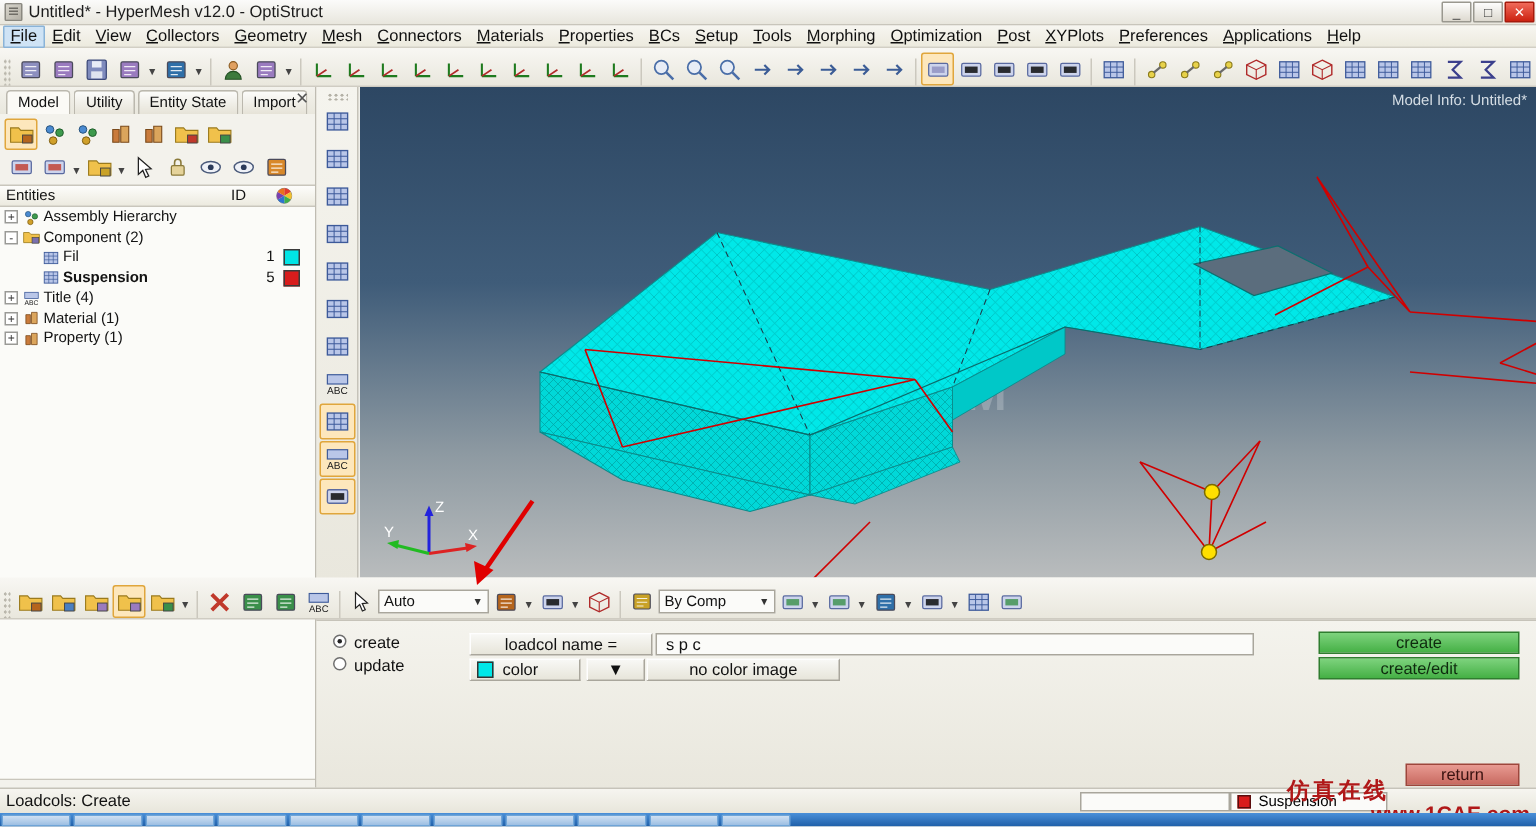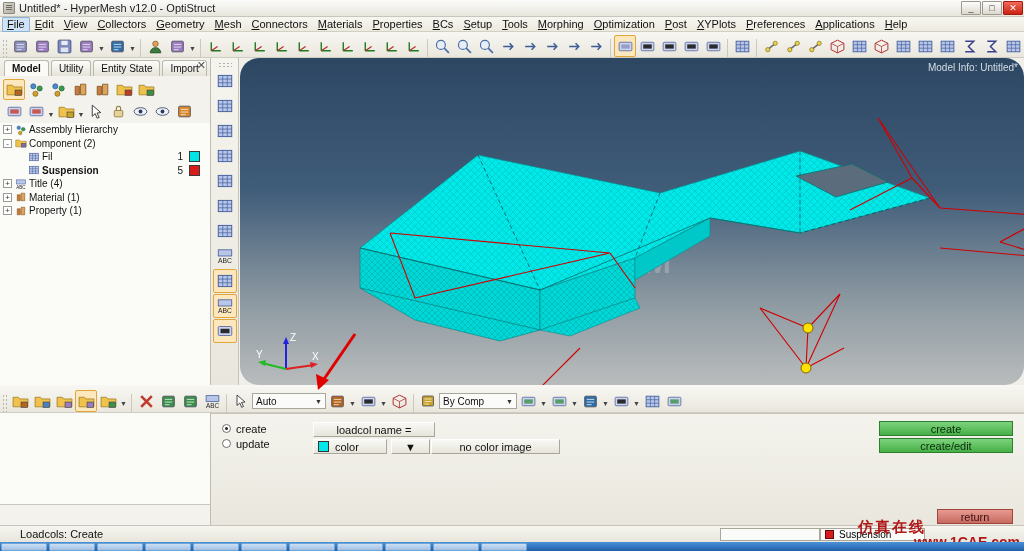--- a/index.html
+++ b/index.html
@@ -78,21 +78,21 @@
   
   .leftpanel {
     position:absolute; left:0; top:58px; width:211px; height:467px;
     background:#f3f2ec; border-right:1px solid #bfbcb2;
   }
   .tabstrip { height:18px; display:flex; align-items:flex-end; padding-left:4px;
     background:linear-gradient(#f3f2ec,#e9e7dd); position:relative; }
   .ptab { font-size:10px; padding:2px 7px 2px 7px; margin-right:2px;
     background:linear-gradient(#fcfcfa,#e6e3d8);
     border:1px solid #bbb8ae; border-bottom:none; border-radius:3px 3px 0 0; color:#111; }
-  .ptab.on { background:#fbfaf6; font-weight:bold; }
+  .ptab.on { background:#fbfaf6; font-weight:normal; }
   .panel-close { position:absolute; right:4px; top:1px; font-size:11px; color:#555; }
 
   .treetools { background:#f3f2ec; padding:2px 2px 1px 3px; }
   .ttrow { display:flex; align-items:center; height:22px; }
   .ttbtn { width:22px; height:21px; display:flex; align-items:center; justify-content:center;
     border:1px solid transparent; border-radius:2px; }
   .ttbtn.sel { background:#fde7bc; border:1px solid #e0a63c; }
   .ttarrow { width:8px; text-align:center; font-size:7px; color:#444; padding-top:7px; }
 
   .treehdr {
@@ -128,21 +128,20 @@
           align-items:center; justify-content:center; border:1px solid transparent; border-radius:2px; }
   .vbtn.sel { background:#fde7bc; border:1px solid #e0a63c; }
   .vgrip { width:14px; height:5px; margin:0 auto 2px auto;
      background-image: radial-gradient(#b4b1a6 40%, transparent 41%); background-size:4px 3px; }
 
   
   .viewport {
     position:absolute; left:240px; top:58px; width:784px; height:327px;
     background: linear-gradient(#2d4763 0%, #3f5c79 40%, #8e9aa2 75%, #b9bcbd 100%);
     overflow:hidden;
-    border-radius:19px;
   }
   .modelinfo { position:absolute; right:6px; top:4px; color:#d5dde4; font-size:10px; }
   .axes { position:absolute; left:14px; bottom:4px; width:70px; height:52px; }
   .wmark { position:absolute; left:250px; top:185px; font-size:33px; font-weight:bold;
            color:rgba(255,255,255,0.22); letter-spacing:1px; pointer-events:none; }
 
   
   #toolbar2 { top:385px; height:28px; }
 
   
@@ -175,21 +174,21 @@
     height:15px; display:flex; align-items:center; justify-content:center;
     font-size:11px; color:#3a1210;
   }
 
   
   .statusbar {
     position:absolute; left:0; top:525px; width:1024px; height:17px;
     background:linear-gradient(#f6f5f0,#e8e6db); border-top:1px solid #c6c3b9;
     display:flex; align-items:center;
   }
-  .statusbar .stext { font-size:11px; color:#111; padding-left:20px; }
+  .statusbar .stext { font-size:11px; color:#111; padding-left:4px; }
   .sfield { border:1px solid #a9a69c; background:#fbfbf9; height:13px; }
 
   
   .taskbar {
     position:absolute; left:0; top:542px; width:1024px; height:9px;
     background:linear-gradient(#4a90d9,#1f5fa8);
     display:flex; align-items:center; gap:2px; padding-left:1px;
   }
   .tbitem { width:46px; height:8px; border:1px solid #6fa5d8; border-radius:1px;
     background:linear-gradient(#cfe0f2,#9dbfe3); }
@@ -605,20 +604,35 @@
           </div>
           <div class="ttbtn">
             <svg width="17" height="17" viewBox="0 0 16 16">
               <rect x="2.5" y="3" width="11" height="10" rx="1" fill="#d8882a" stroke="#4a4a5a" stroke-width=".8"></rect>
               <path d="M4.5 6 H11.5 M4.5 8.5 H11.5 M4.5 11 H9" stroke="#ffffff" stroke-width=".8" opacity=".85"></path>
             </svg>
           </div>
         </div>
     </div>
 
+    <div class="treehdr">
+      <span class="c1">Entities</span>
+      <span class="c2">ID</span>
+      <span class="c3">
+        <svg width="11" height="11" viewBox="0 0 11 11">
+          <circle cx="5.5" cy="5.5" r="5" fill="#eee" stroke="#777" stroke-width=".6"></circle>
+          <path d="M5.5 5.5 L5.5 .5 A5 5 0 0 1 9.8 3 Z" fill="#e23a2e"></path>
+          <path d="M5.5 5.5 L9.8 3 A5 5 0 0 1 9.8 8 Z" fill="#f2c02e"></path>
+          <path d="M5.5 5.5 L9.8 8 A5 5 0 0 1 5.5 10.5 Z" fill="#3fae4a"></path>
+          <path d="M5.5 5.5 L5.5 10.5 A5 5 0 0 1 1.2 8 Z" fill="#2e74d0"></path>
+          <path d="M5.5 5.5 L1.2 8 A5 5 0 0 1 1.2 3 Z" fill="#7a3fb0"></path>
+          <path d="M5.5 5.5 L1.2 3 A5 5 0 0 1 5.5 .5 Z" fill="#e8711f"></path>
+        </svg>
+      </span>
+    </div>
 
     <div class="treebody" id="tree-body">
         <div class="trow">
           <span class="expander">+</span>
           <span style="display: inline-flex; align-items: center;">
             <svg width="12" height="12" viewBox="0 0 16 16">
               <circle cx="5" cy="5" r="2.4" fill="#4a8ad0" stroke="#24507a" stroke-width=".6"></circle>
               <circle cx="11" cy="7" r="2.4" fill="#3d9a4d" stroke="#1e5a2a" stroke-width=".6"></circle>
               <circle cx="7" cy="12" r="2.4" fill="#d0a02a" stroke-width=".6" stroke="#7a5a10"></circle>
             </svg>
@@ -979,20 +993,21 @@
 
   <div class="panelarea">
     <div style="position:absolute;left:11px;top:9px;">
       <span class="radio on"></span><span class="rowlbl">create</span>
     </div>
     <div style="position:absolute;left:11px;top:24px;">
       <span class="radio"></span><span class="rowlbl">update</span>
     </div>
 
     <div class="fld" style="position:absolute;left:102px;top:8px;width:122px;">loadcol name =</div>
+    <div class="fldflat" style="position:absolute;left:226px;top:8px;width:399px;">s p c</div>
 
     <div class="fld" style="position:absolute;left:102px;top:25px;width:74px;justify-content:flex-start;padding-left:4px;">
       <span id="color-swatch" style="width: 11px; height: 11px; border: 1px solid rgb(51, 51, 51); display: inline-block; margin-right: 6px; background: rgb(0, 232, 232);"></span>
       <span>color</span>
     </div>
     <div class="fld" style="position:absolute;left:180px;top:25px;width:39px;">▼</div>
     <div class="fld" style="position:absolute;left:220px;top:25px;width:129px;">no color image</div>
 
     <div class="grnbtn" style="position:absolute;left:668px;top:7px;width:134px;">create</div>
     <div class="grnbtn" style="position:absolute;left:668px;top:24px;width:134px;">create/edit</div>

